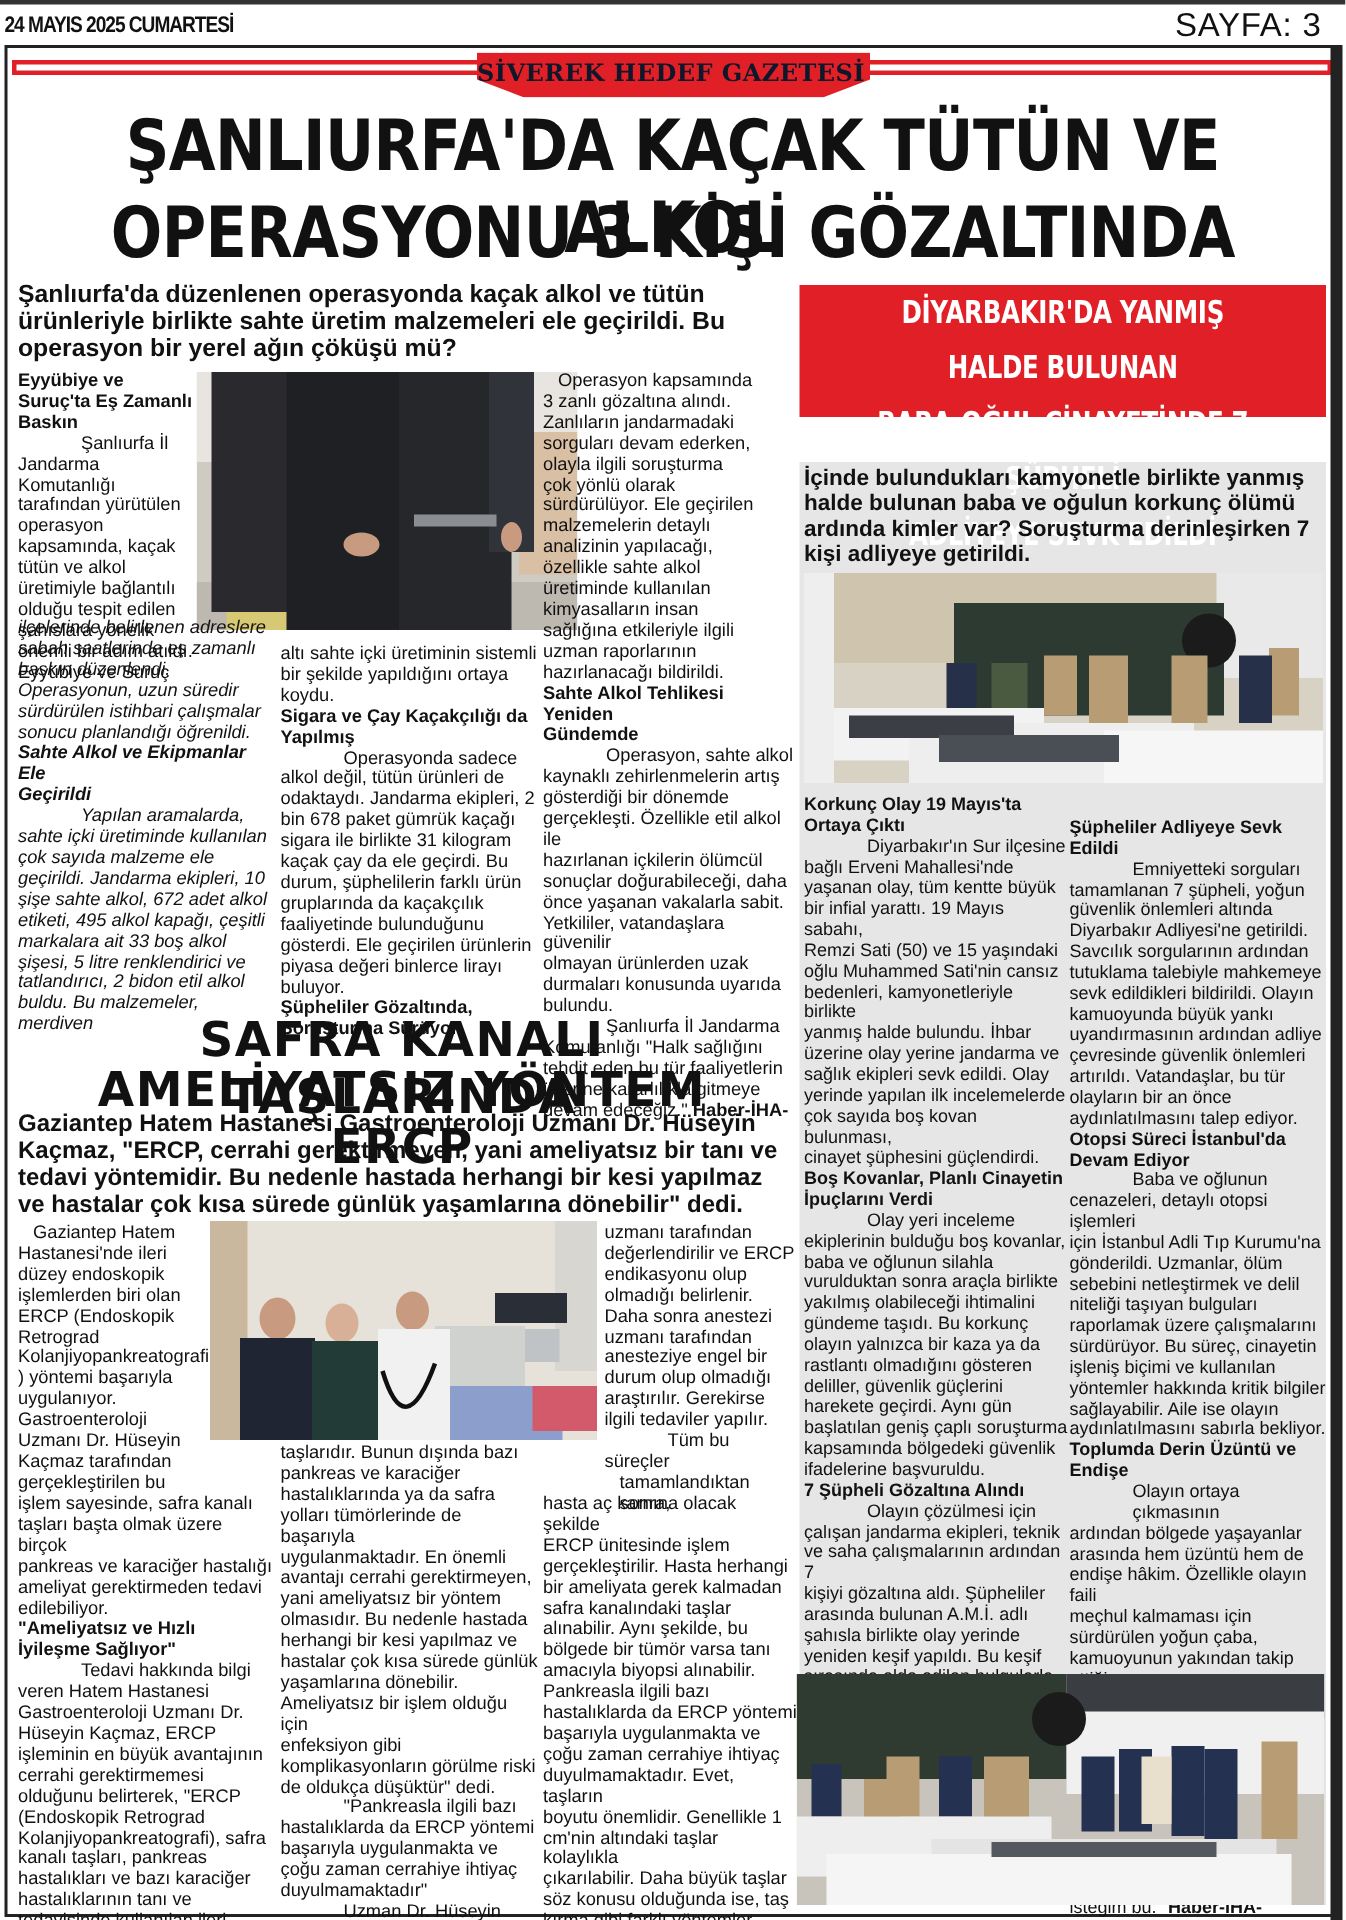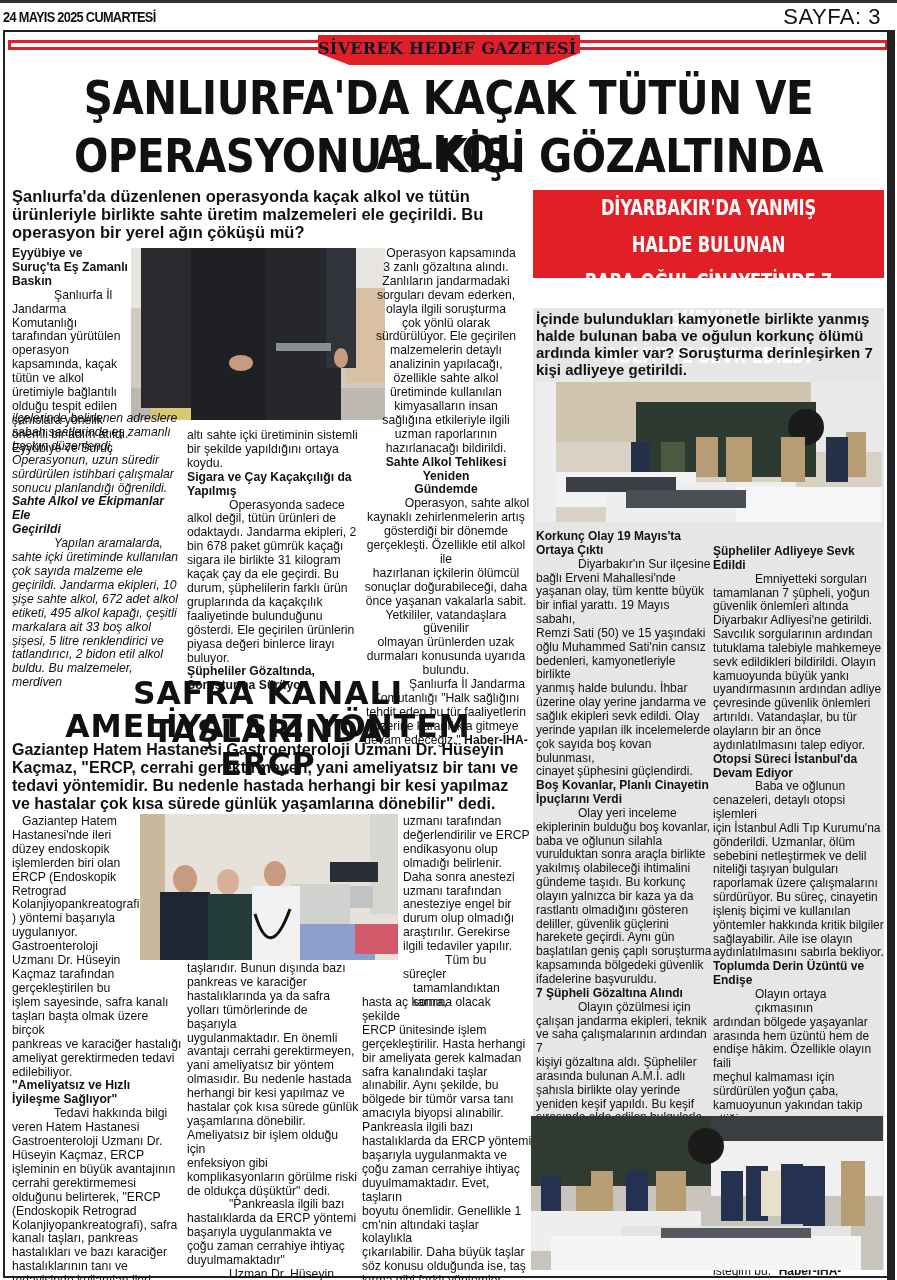--- a/index.html
+++ b/index.html
@@ -119,21 +119,21 @@
     <p class="">kaçak çay da ele geçirdi. Bu</p>
     <p class="">durum, şüphelilerin farklı ürün</p>
     <p class="">gruplarında da kaçakçılık</p>
     <p class="">faaliyetinde bulunduğunu</p>
     <p class="">gösterdi. Ele geçirilen ürünlerin</p>
     <p class="">piyasa değeri binlerce lirayı</p>
     <p class="">buluyor.</p>
     <p class="sub">Şüpheliler Gözaltında,</p>
     <p class="sub">Soruşturma Sürüyor</p>
   </div>
-<div class="col" style="left:362px;top:247px;width:168px;text-align:center;" id="a1c3">
+<div class="col" style="left:362px;top:247px;width:168px;" id="a1c3">
     <p class="ind2">Operasyon kapsamında</p>
     <p class="">3 zanlı gözaltına alındı.</p>
     <p class="">Zanlıların jandarmadaki</p>
     <p class="">sorguları devam ederken,</p>
     <p class="">olayla ilgili soruşturma</p>
     <p class="">çok yönlü olarak</p>
     <p class="">sürdürülüyor. Ele geçirilen</p>
     <p class="">malzemelerin detaylı</p>
     <p class="">analizinin yapılacağı,</p>
     <p class="">özellikle sahte alkol</p>

